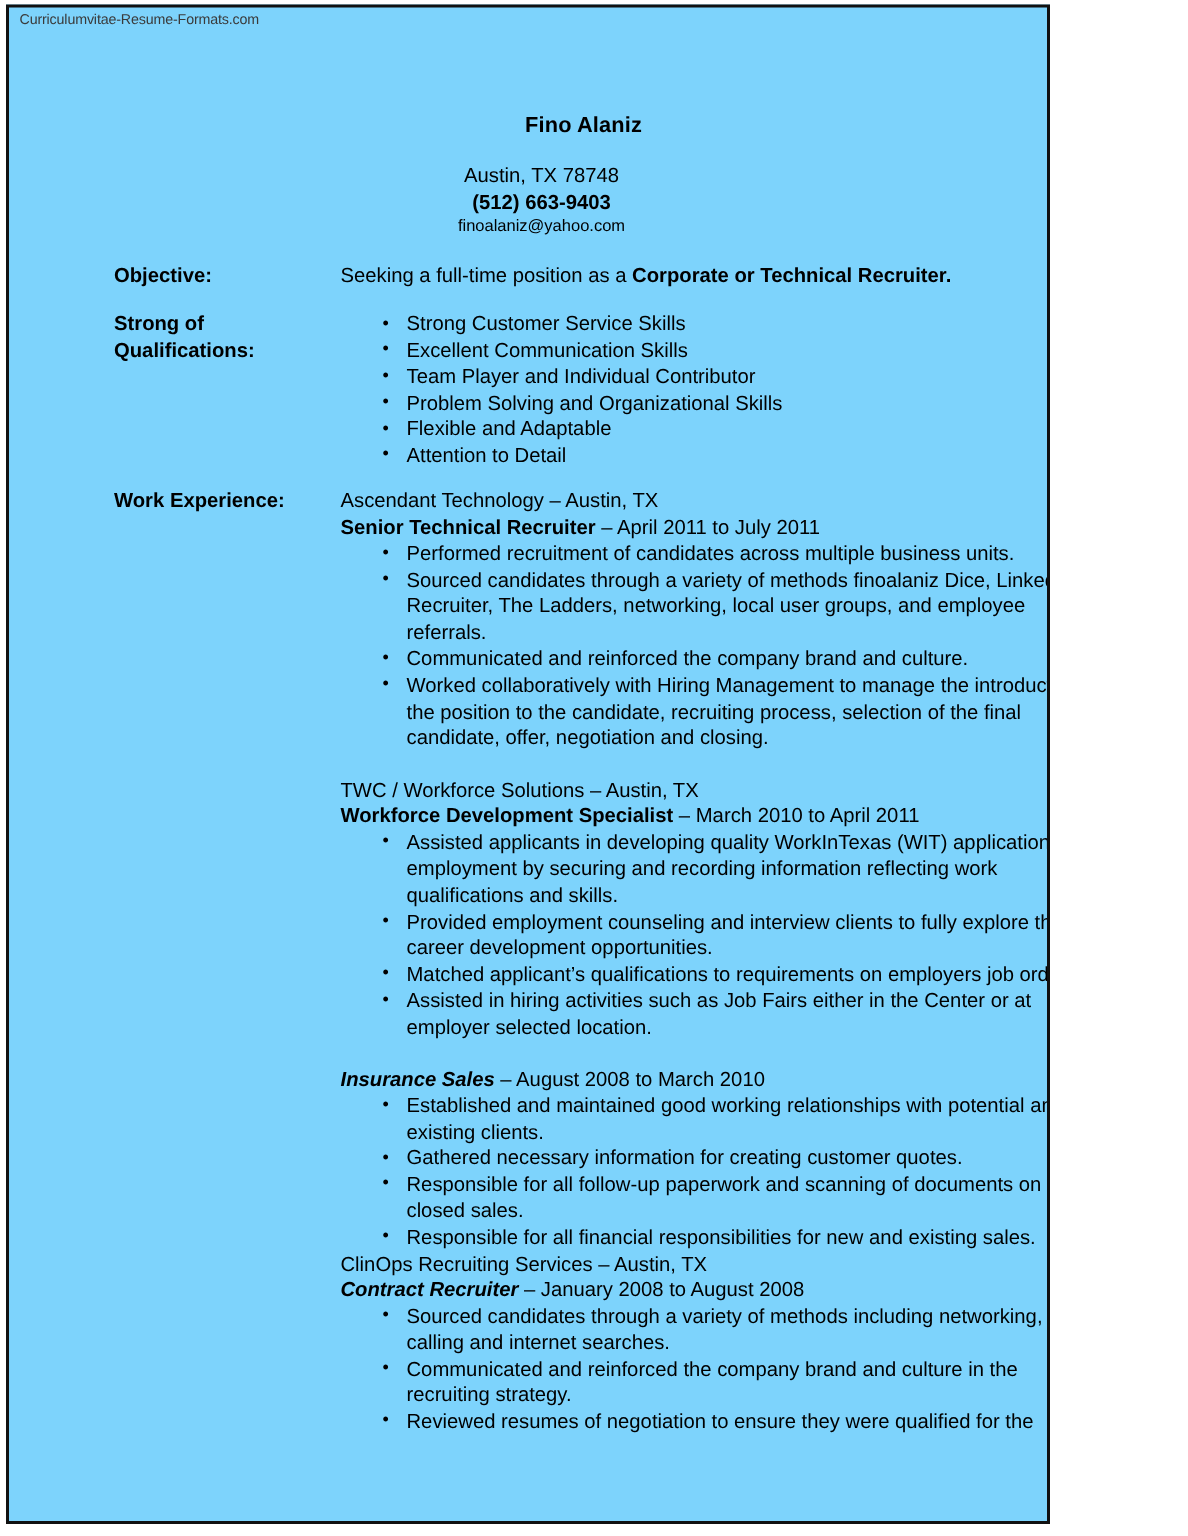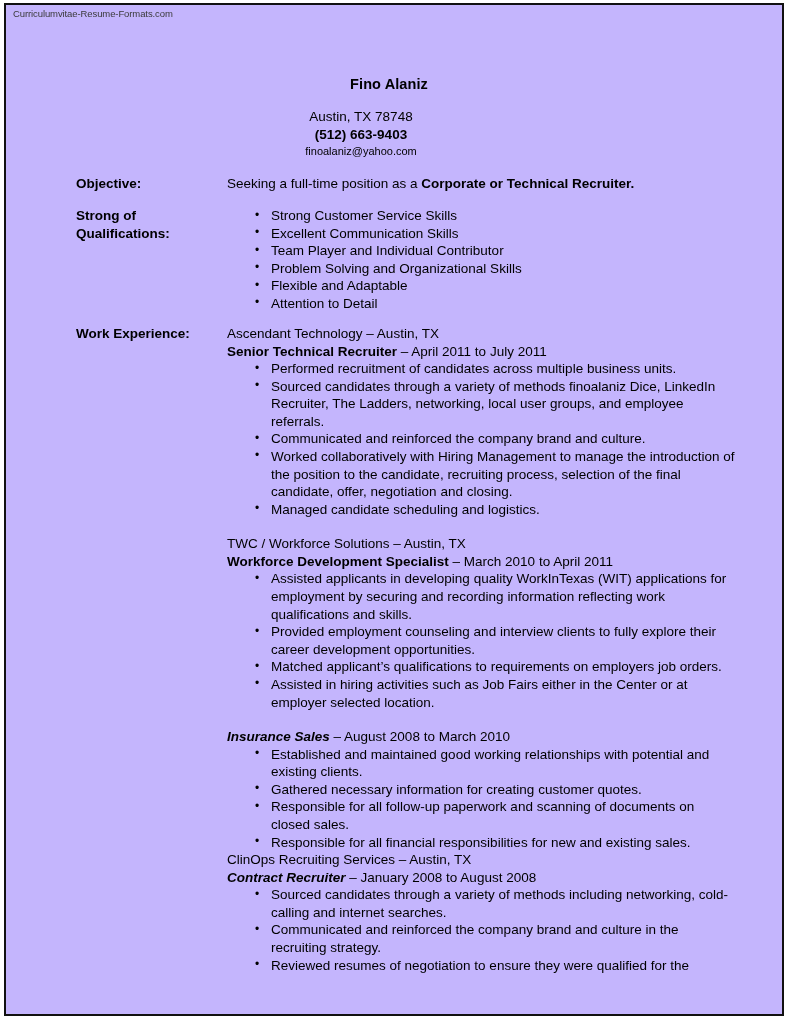--- a/index.html
+++ b/index.html
@@ -12,23 +12,23 @@
     height: 1024px;
     font-family: "Liberation Sans", sans-serif;
     color: #000000;
     overflow: hidden;
   }
 
   #page {
     position: absolute;
     left: 4px;
     top: 3px;
-    width: 780px;
+    width: 696px;
     height: 1013px;
-    background: #c4b5fd;
+    background: #7dd3fc;
     border: 2px solid #111111;
     box-sizing: border-box;
     overflow: hidden;
   }
 
   #watermark {
     position: absolute;
     left: 7px;
     top: 3px;
     font-size: 9.5px;
@@ -196,21 +196,20 @@
         <div class="job">
           <div class="job-company">Ascendant Technology – Austin, TX</div>
           <div class="job-title-line">
             <span class="job-title">Senior Technical Recruiter</span><span class="job-dates"> – April 2011 to July 2011</span>
           </div>
           <ul class="bul">
             <li>Performed recruitment of candidates across multiple business units.</li>
             <li>Sourced candidates through a variety of methods finoalaniz Dice, LinkedIn Recruiter, The Ladders, networking, local user groups, and employee referrals.</li>
             <li>Communicated and reinforced the company brand and culture.</li>
             <li>Worked collaboratively with Hiring Management to manage the introduction of the position to the candidate, recruiting process, selection of the final candidate, offer, negotiation and closing.</li>
-            <li>Managed candidate scheduling and logistics.</li>
           </ul>
         </div>
 
         <div class="job-gap"></div>
 
         <div class="job">
           <div class="job-company">TWC / Workforce Solutions – Austin, TX</div>
           <div class="job-title-line">
             <span class="job-title">Workforce Development Specialist</span><span class="job-dates"> – March 2010 to April 2011</span>
           </div>

